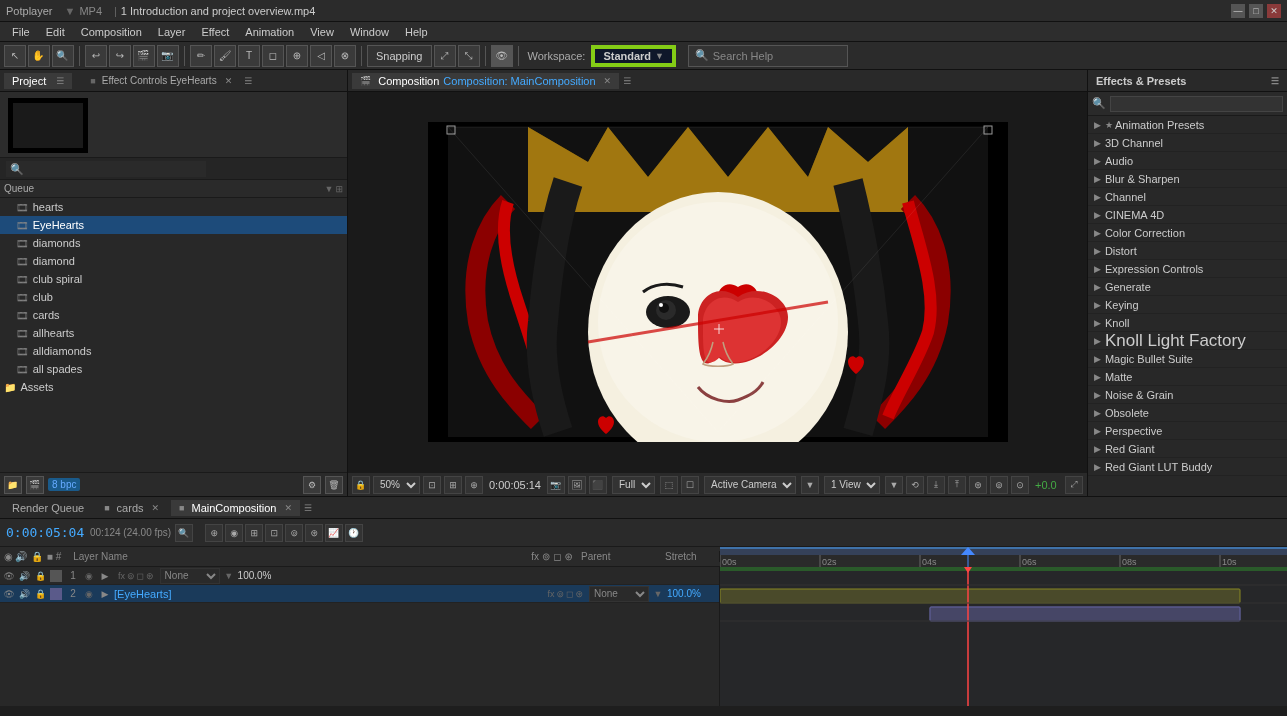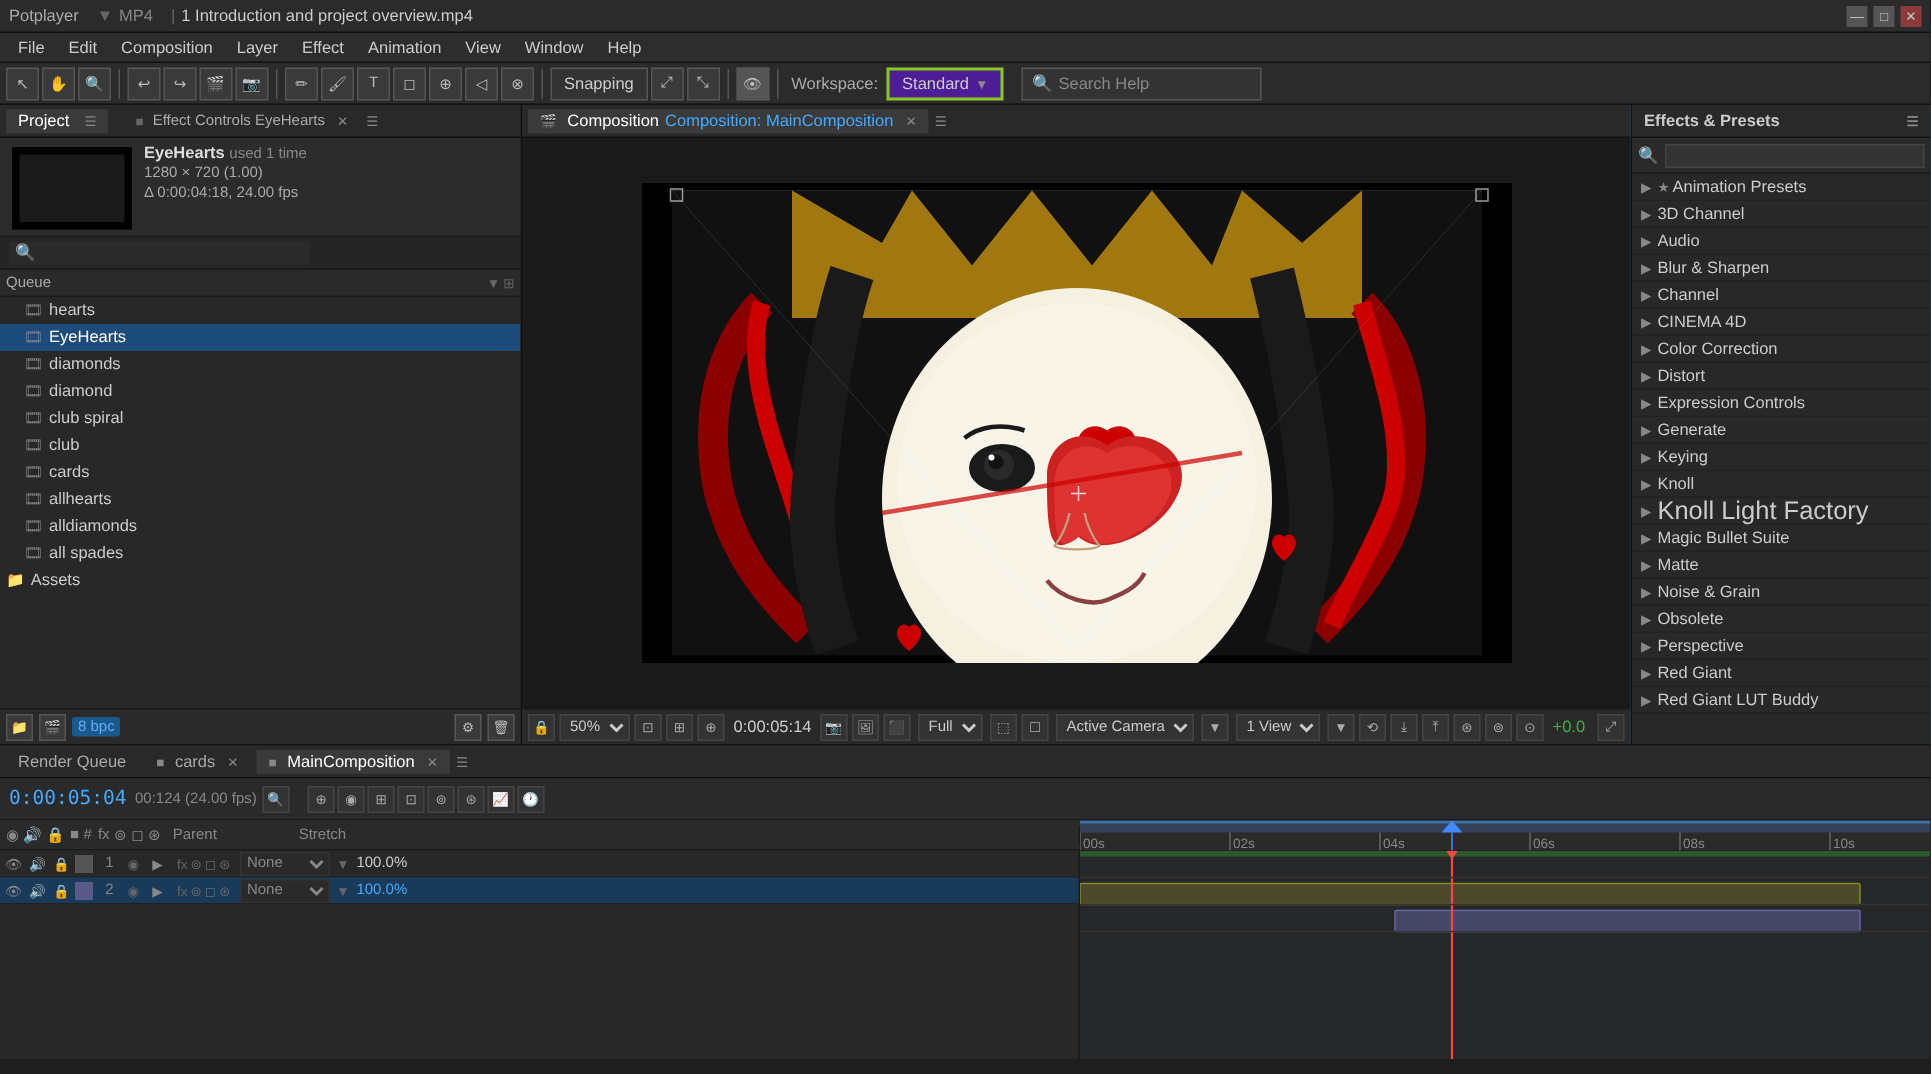--- a/index.html
+++ b/index.html
@@ -493,21 +493,21 @@
   <div class="toolbar-separator"></div>
   <div style="display:flex;align-items:center;background:#333;border:1px solid #555;padding:1px 8px;height:22px;cursor:pointer;">
     <span style="font-size:11px;color:#ccc;">Snapping</span>
   </div>
   <div class="toolbar-btn">⤢</div>
   <div class="toolbar-btn">⤡</div>
   <div class="toolbar-separator"></div>
   <div class="toolbar-btn" style="background:#555">👁</div>
   <div class="toolbar-separator"></div>
   <span style="font-size:11px;color:#aaa;margin:0 4px;">Workspace:</span>
-  <div style="display:flex;align-items:center;background:#4c1d95;border:2px solid #84cc16;padding:1px 8px;height:22px;cursor:pointer;min-width:70px;">
+  <div style="display:flex;align-items:center;background:#0f172a;border:4px solid #84cc16;padding:1px 8px;height:22px;cursor:pointer;min-width:70px;font-weight:bold;">
     <span style="font-size:11px;color:#ccc;">Standard</span>
     <span style="margin-left:4px;font-size:9px;color:#888">▼</span>
   </div>
   <div class="toolbar-spacer"></div>
   <div style="display:flex;align-items:center;background:#333;border:1px solid #555;padding:1px 6px;height:22px;cursor:pointer;flex:1;max-width:160px;">
     <span style="color:#888;margin-right:4px;font-size:11px">🔍</span>
     <span style="font-size:11px;color:#888;">Search Help</span>
   </div>
 </div>
 
@@ -531,28 +531,20 @@
 
     <div id="project-panel">
 
       <div class="project-header">
         <div style="display:flex;">
           <div class="project-thumbnail">
             <svg width="80" height="55" viewBox="0 0 80 55">
               <rect width="80" height="55" fill="#000"></rect>
               <rect x="5" y="5" width="70" height="45" fill="#1a1a1a"></rect>
             </svg>
-          </div>
-          <div>
-            <div>
-              <span style="font-weight:bold;color:#ddd;font-size:11px;">EyeHearts</span>
-              <span style="color:#888;font-size:10px;">used 1 time</span>
-            </div>
-            <div style="font-size:10px;color:#aaa;margin-top:2px;">1280 × 720 (1.00)</div>
-            <div style="font-size:10px;color:#aaa;margin-top:2px;">Δ 0:00:04:18, 24.00 fps</div>
           </div>
         </div>
       </div>
 
       <div class="project-search">
         <input type="text" class="" style="background: rgb(42, 42, 42); border: none; color: rgb(136, 136, 136); font-size: 11px; width: 200px;" placeholder="🔍">
       </div>
 
       <div class="column-header">
         <span class="col-name">Queue</span>
@@ -859,20 +851,21 @@
   <div class="timeline-header-row">
 
     <div class="layer-header-area">
       <div style="display:flex;gap:3px;align-items:center;">
         <span class="col-hdr">◉</span>
         <span class="col-hdr">🔊</span>
         <span class="col-hdr">🔒</span>
         <span class="col-hdr">■</span>
         <span class="col-hdr">#</span>
       </div>
+      <span class="col-hdr" style="flex:1;padding-left:8px;">Layer Name</span>
       <div style="display:flex;gap:3px;align-items:center;margin-right:4px">
         <span class="col-hdr">fx</span>
         <span class="col-hdr">⊚</span>
         <span class="col-hdr">◻</span>
         <span class="col-hdr">⊛</span>
       </div>
       <span class="col-hdr" style="min-width:80px;">Parent</span>
       <span class="col-hdr" style="min-width:50px;">Stretch</span>
     </div>
 
@@ -930,20 +923,21 @@
       </div>
 
       <div class="layer-row selected">
         <div class="layer-btn">👁</div>
         <div class="layer-btn" style="color:#888;">🔊</div>
         <div class="layer-btn" style="color:#888;">🔒</div>
         <div style="width:12px;height:12px;background:#5a5a8a;margin-right:2px;"></div>
         <span class="layer-num">2</span>
         <div class="layer-btn" style="color:#666;">◉</div>
         <div class="layer-btn">▶</div>
+        <span class="layer-name highlight">[EyeHearts]</span>
         <div style="display:flex;gap:2px;margin:0 4px;">
           <span style="font-size:9px;color:#666">fx</span>
           <span style="font-size:9px;color:#666">⊚</span>
           <span style="font-size:9px;color:#666">◻</span>
           <span style="font-size:9px;color:#666">⊛</span>
         </div>
         <select style="background:#2a2a2a;border:1px solid #333;color:#888;font-size:10px;height:16px;min-width:60px;">
           <option value="None">None</option>
         </select>
         <div style="width:14px;height:14px;display:flex;align-items:center;justify-content:center;">

